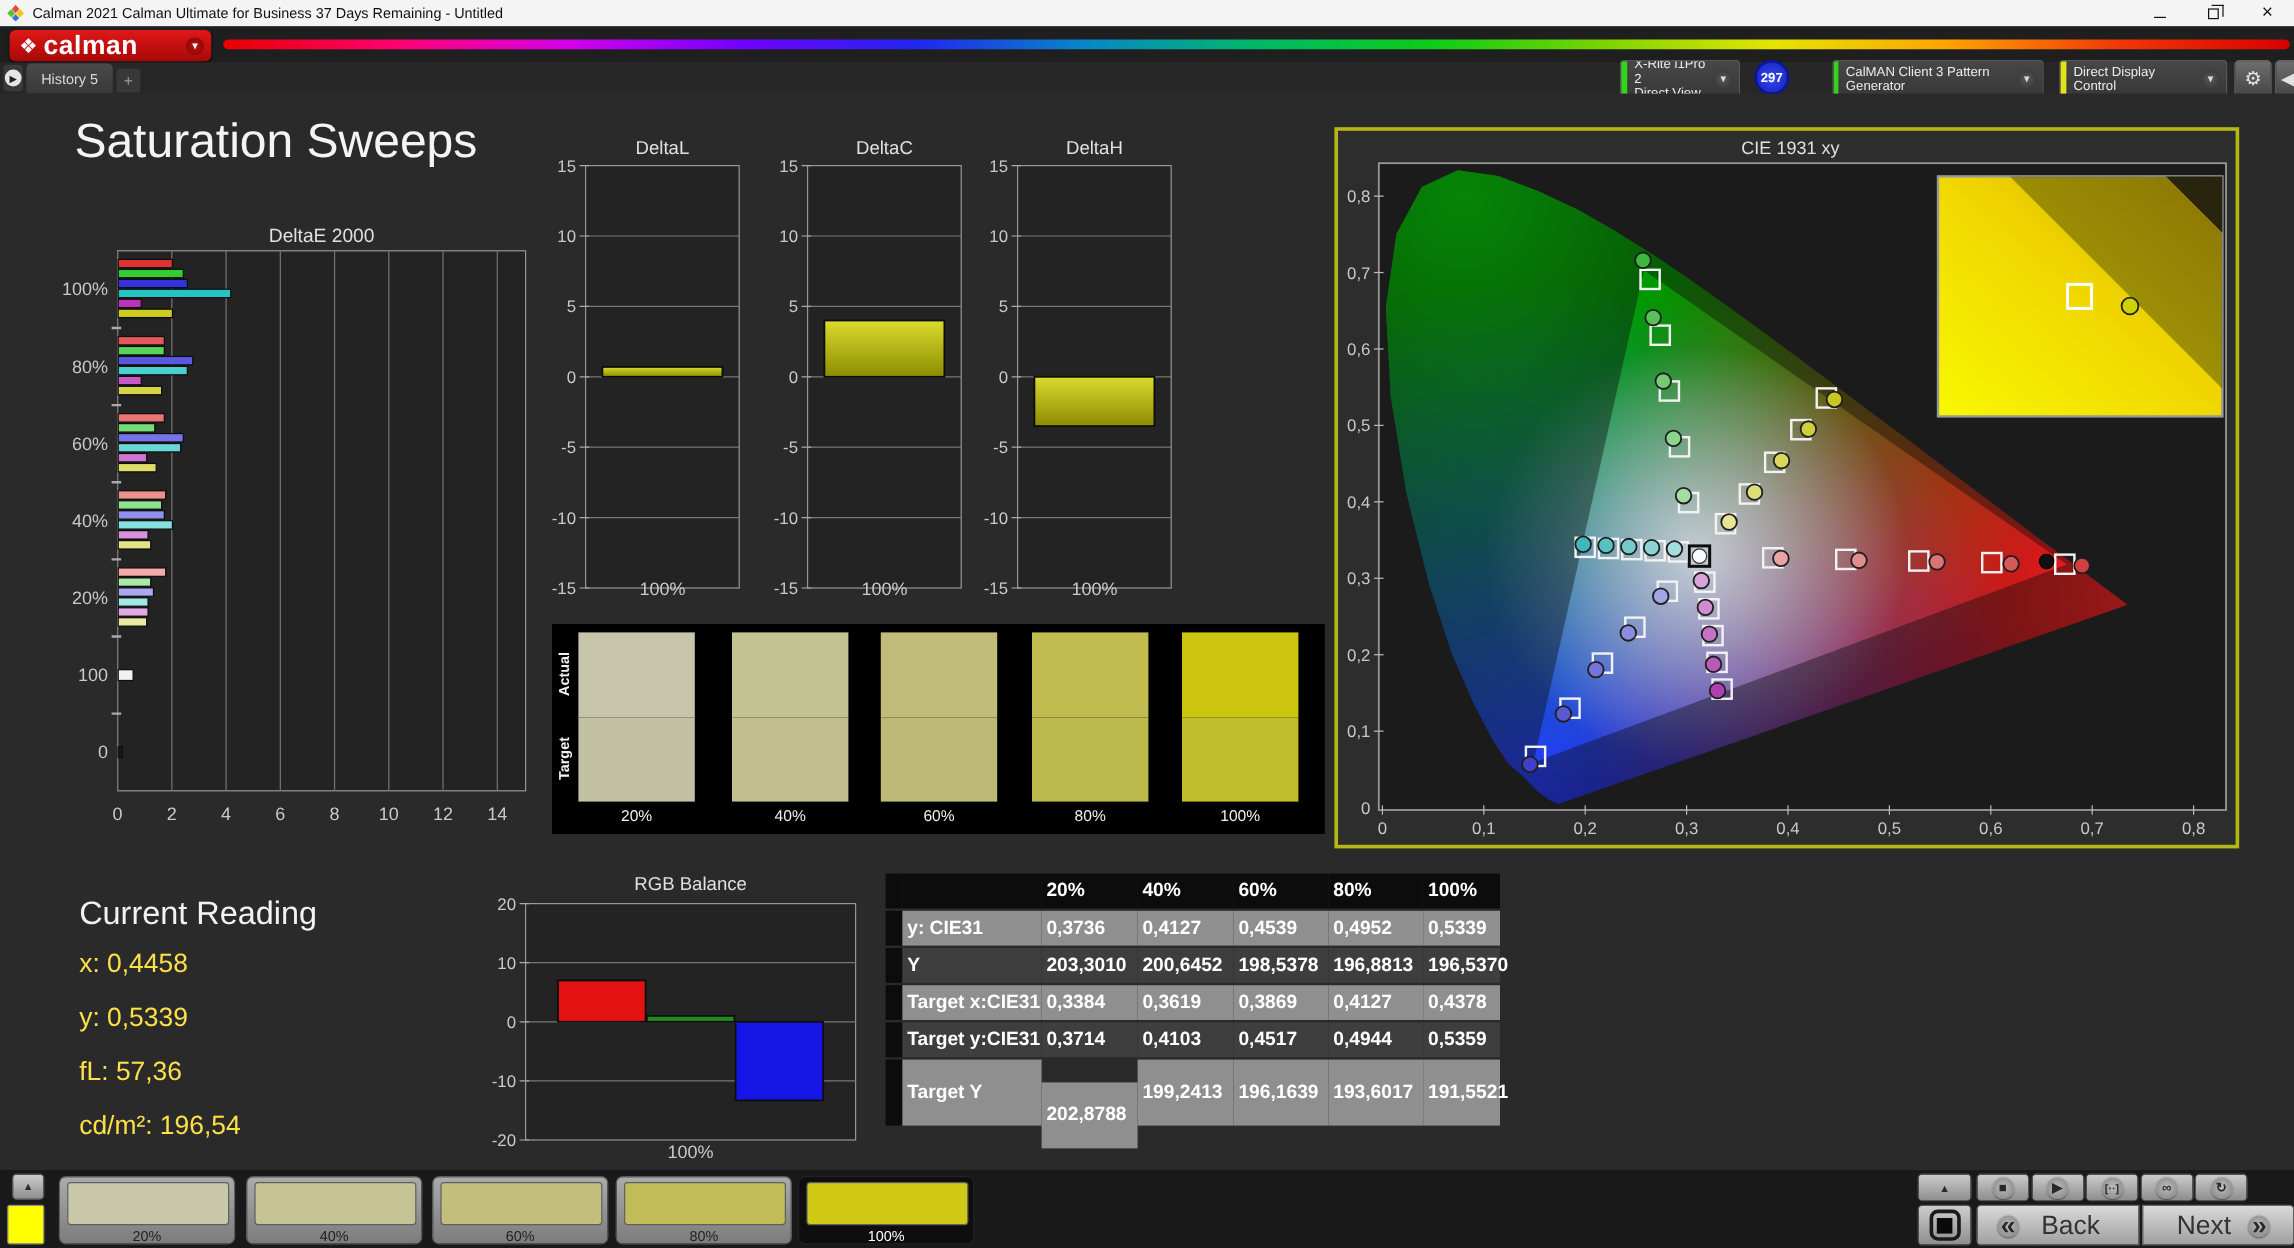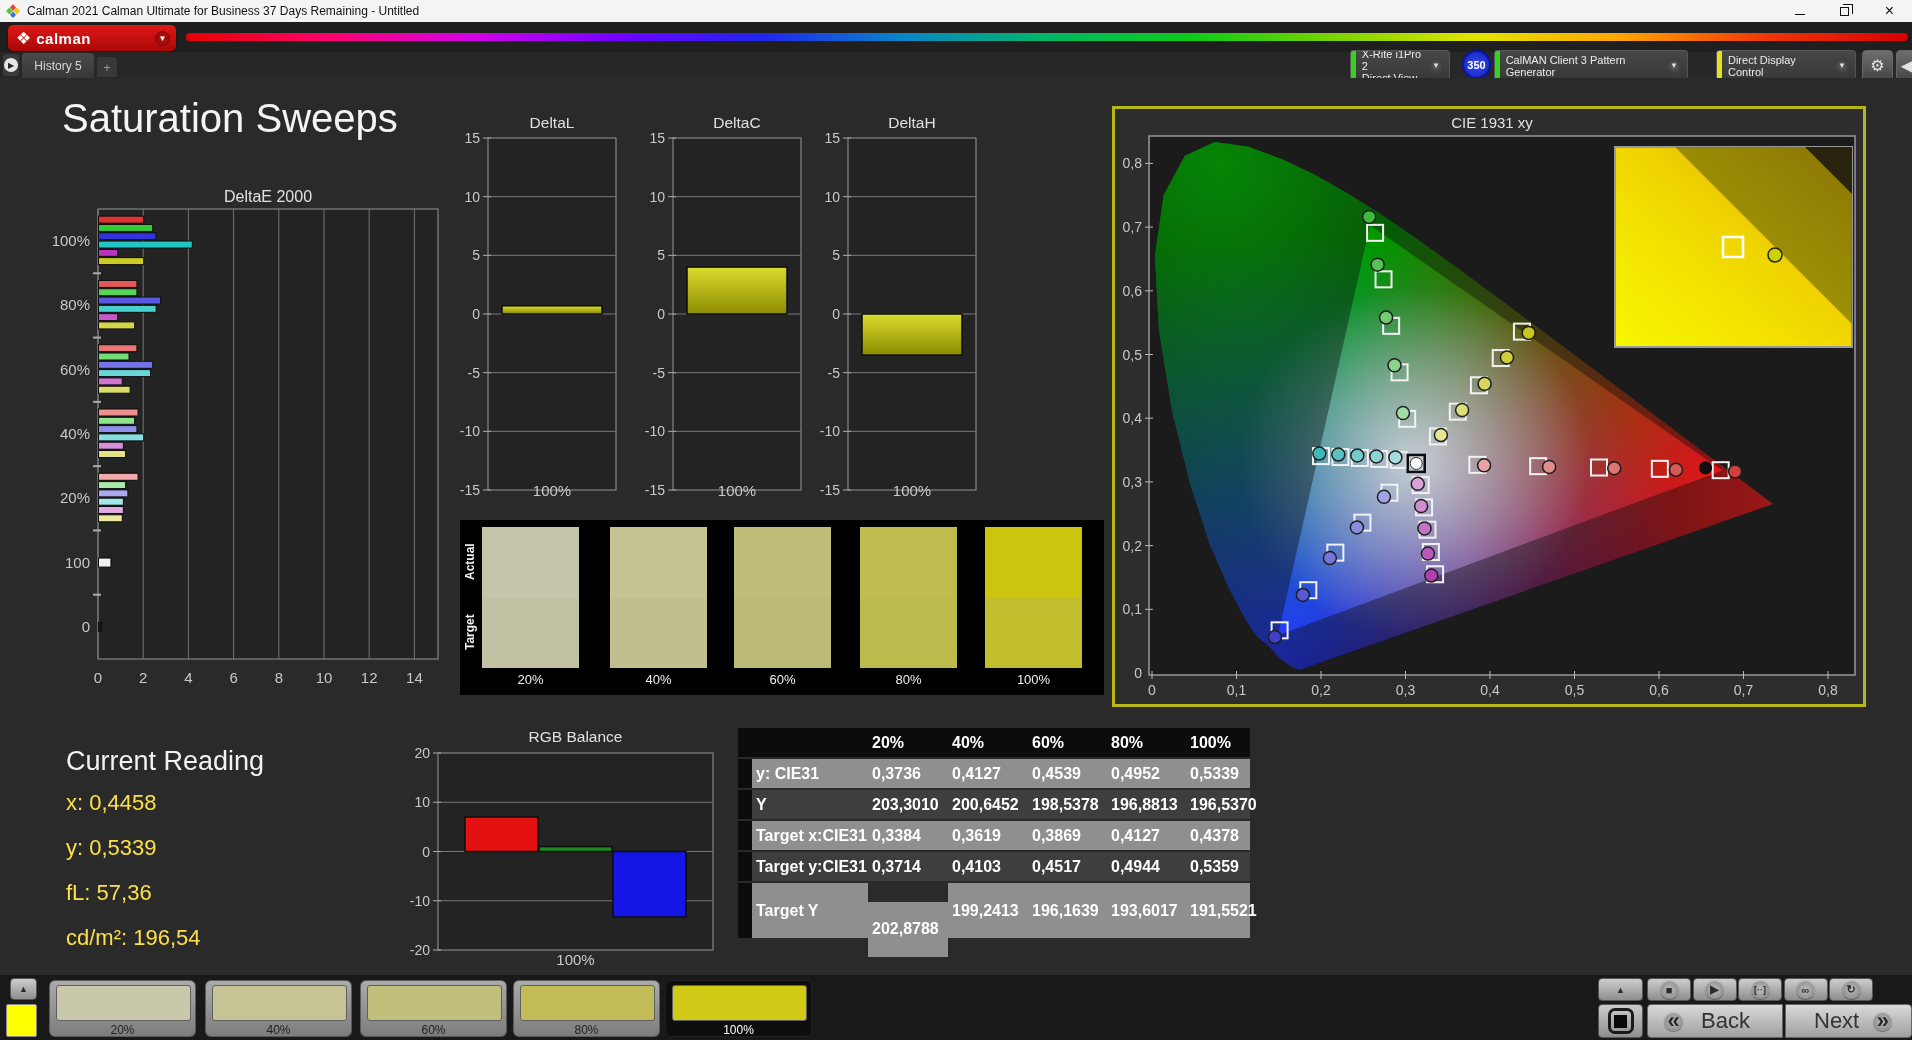--- a/index.html
+++ b/index.html
@@ -16,21 +16,21 @@
   .min-glyph{width:10px;border-bottom:1.5px solid #111;height:1px;margin-top:6px;}
   .restore-glyph{width:9px;height:9px;border:1.2px solid #111;position:relative;background:#f4f4f4;}
   .restore-glyph:before{content:"";position:absolute;left:2px;top:-4px;width:9px;height:9px;border:1.2px solid #111;border-bottom:none;border-left:none;}
   .close-glyph{font-size:16px;line-height:16px;}
   
   #appbar{position:absolute;left:0;top:22px;width:1912px;height:30px;background:#1f1f1f;}
   #calman-btn{position:absolute;left:8px;top:3px;width:168px;height:26px;border-radius:5px;
       background:linear-gradient(#e01818,#a80808);display:flex;align-items:center;
       box-shadow:0 1px 2px rgba(0,0,0,.6);}
   #calman-btn .diamond{color:#fff;font-size:17px;margin-left:8px;}
-  #calman-btn .word{color:#fff;font-size:15px;font-weight:bold;letter-spacing:.5px;margin-left:5px;}
+  #calman-btn .word{color:#fff;font-size:22px;font-weight:bold;letter-spacing:.5px;margin-left:5px;}
   #calman-btn .dd{margin-left:auto;margin-right:6px;width:15px;height:15px;border-radius:50%;
       background:radial-gradient(#c01010,#800404);display:flex;align-items:center;justify-content:center;
       color:#fff;font-size:8px;}
   #rainbow{position:absolute;left:186px;top:11px;width:1722px;height:8px;border-radius:4px;
       background:linear-gradient(90deg,#e80000,#ff0070,#d400e8,#7300ff,#2224ee,#0886c8,#00b868,#0bcc18,#7ad400,#e4e400,#ffa400,#f03808,#d80000);}
   
   #tabbar{position:absolute;left:0;top:52px;width:1912px;height:26px;background:#272727;}
   #tab-scroll{position:absolute;left:3px;top:2px;width:16px;height:22px;border-radius:3px;background:#3a3a3a;
       display:flex;align-items:center;justify-content:center;}
   #tab-scroll .circ{width:14px;height:14px;border-radius:50%;background:#e6e6e6;color:#222;
@@ -145,32 +145,32 @@
       <span>History 5</span>
     </div>
     <div id="tab-add">+</div>
     <div id="deviceRow">
         <div class="device-btn" style="position: absolute; left: 1350px; width: 100px;">
           <div class="device-accent" style="background: rgb(53, 212, 28);"></div>
           <div class="device-text">X-Rite i1Pro 2
 Direct View</div>
           <div class="device-dd">▼</div>
         </div>
-        <div class="device-btn" style="position: absolute; left: 1494px; width: 194px;">
+        <div class="device-btn" style="position: absolute; left: 1527px; width: 176px;">
           <div class="device-accent" style="background: rgb(53, 212, 28);"></div>
           <div class="device-text">CalMAN Client 3 Pattern Generator</div>
           <div class="device-dd">▼</div>
         </div>
         <div class="device-btn" style="position: absolute; left: 1716px; width: 140px;">
           <div class="device-accent" style="background: rgb(227, 227, 27);"></div>
           <div class="device-text">Direct Display Control</div>
           <div class="device-dd">▼</div>
         </div>
       </div>
-    <div id="meter-badge">350</div>
+    <div id="meter-badge">297</div>
     <div class="sq-btn" style="left:1862px;width:31px;">
       <span>⚙</span>
     </div>
     <div class="sq-btn" style="left:1896px;width:22px;">
       <span>◀</span>
     </div>
   </div>
 
   <div id="main">
     <div id="page-title">Saturation Sweeps</div>

